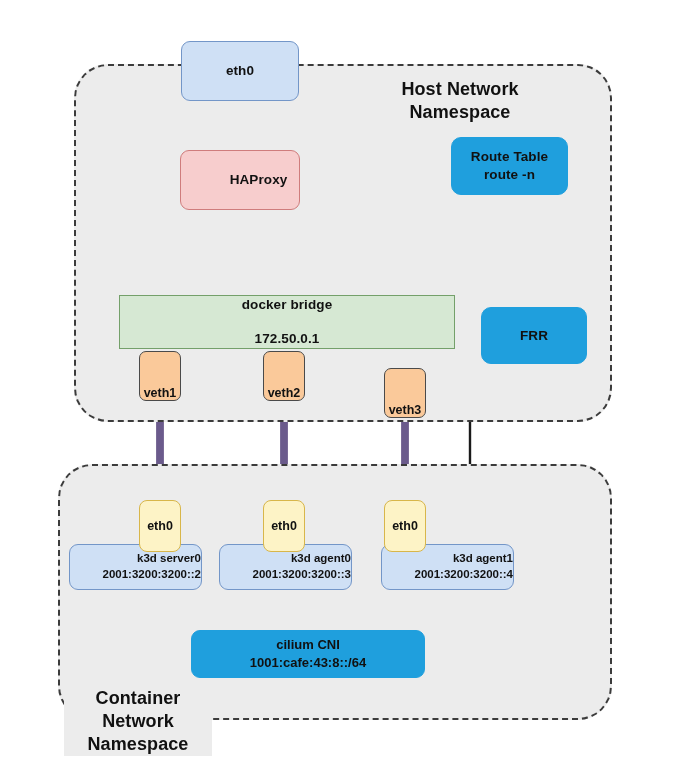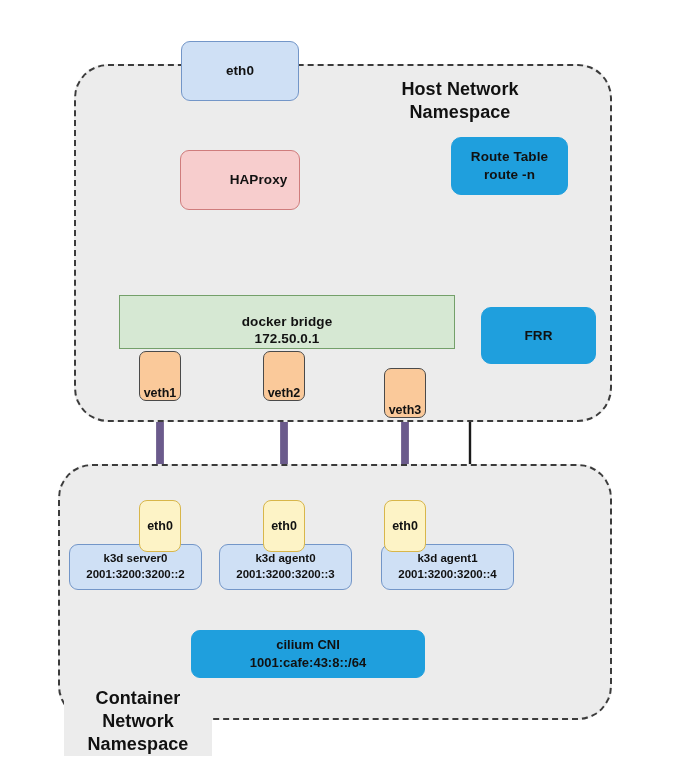--- a/index.html
+++ b/index.html
@@ -67,27 +67,28 @@
   }
   #n-haproxy {
     left: 180px; top: 150px; width: 120px; height: 60px;
     background: #f7cdcd; border: 1.6px solid #cf7c7c; padding-left: 37px;
   }
   #n-routetable {
     left: 451px; top: 137px; width: 117px; height: 58px;
     background: #1f9fdd; border: 1.6px solid #1f9fdd; border-radius: 10px;
   }
   #n-frr {
-    left: 481px; top: 307px; width: 115px; height: 57px;
+    left: 481px; top: 307px; width: 106px; height: 57px;
     background: #1f9fdd; border: 1.6px solid #1f9fdd; border-radius: 10px;
   }
   #n-bridge {
     left: 119px; top: 295px; width: 336px; height: 54px;
     background: #d6e8d3; border: 1.3px solid #74a06a; border-radius: 0;
-    justify-content: flex-end;
+    justify-content: space-between;
+    gap: 16px;
   }
 
   .veth {
     position: absolute;
     box-sizing: border-box;
     width: 42px; height: 50px;
     background: #fac99a; border: 1.6px solid #4a4a4a;
     border-radius: 7px;
     display: flex; align-items: flex-end; justify-content: center;
     font-size: 12.5px; font-weight: bold; color: #111111;
@@ -110,21 +111,21 @@
   #ceth2 { left: 263px; top: 500px; }
   #ceth3 { left: 384px; top: 500px; }
 
   .k3d {
     position: absolute;
     box-sizing: border-box;
     width: 133px; height: 46px;
     background: #cfe0f5; border: 1.6px solid #7396c8;
     border-radius: 9px;
     display: flex; flex-direction: column;
-    align-items: center; justify-content: center;
+    align-items: flex-end; justify-content: center;
     font-size: 11.5px; font-weight: bold; color: #111111;
     line-height: 1.35; z-index: 3;
   }
   #k3d-server0 { left: 69px;  top: 544px; }
   #k3d-agent0  { left: 219px; top: 544px; }
   #k3d-agent1  { left: 381px; top: 544px; }
 
   #n-cilium {
     position: absolute;
     left: 191px; top: 630px; width: 234px; height: 48px;

